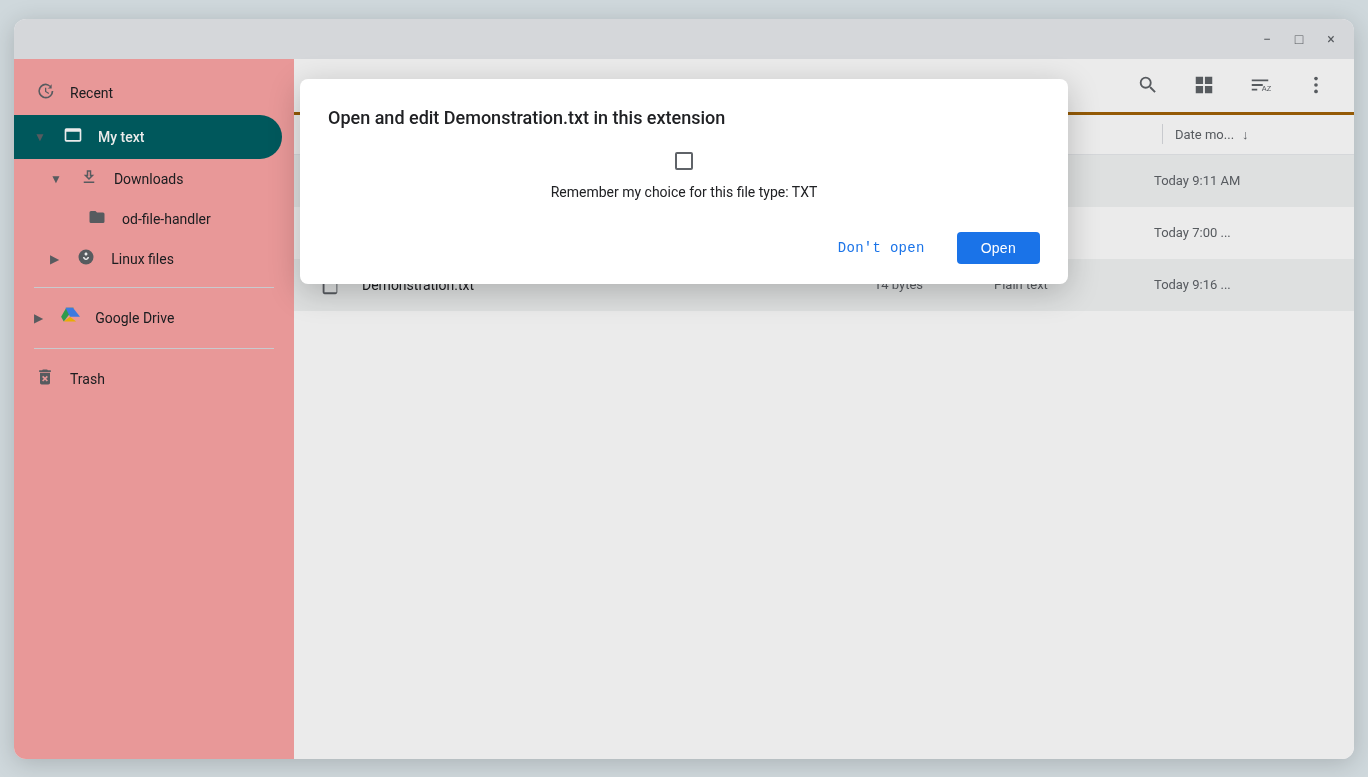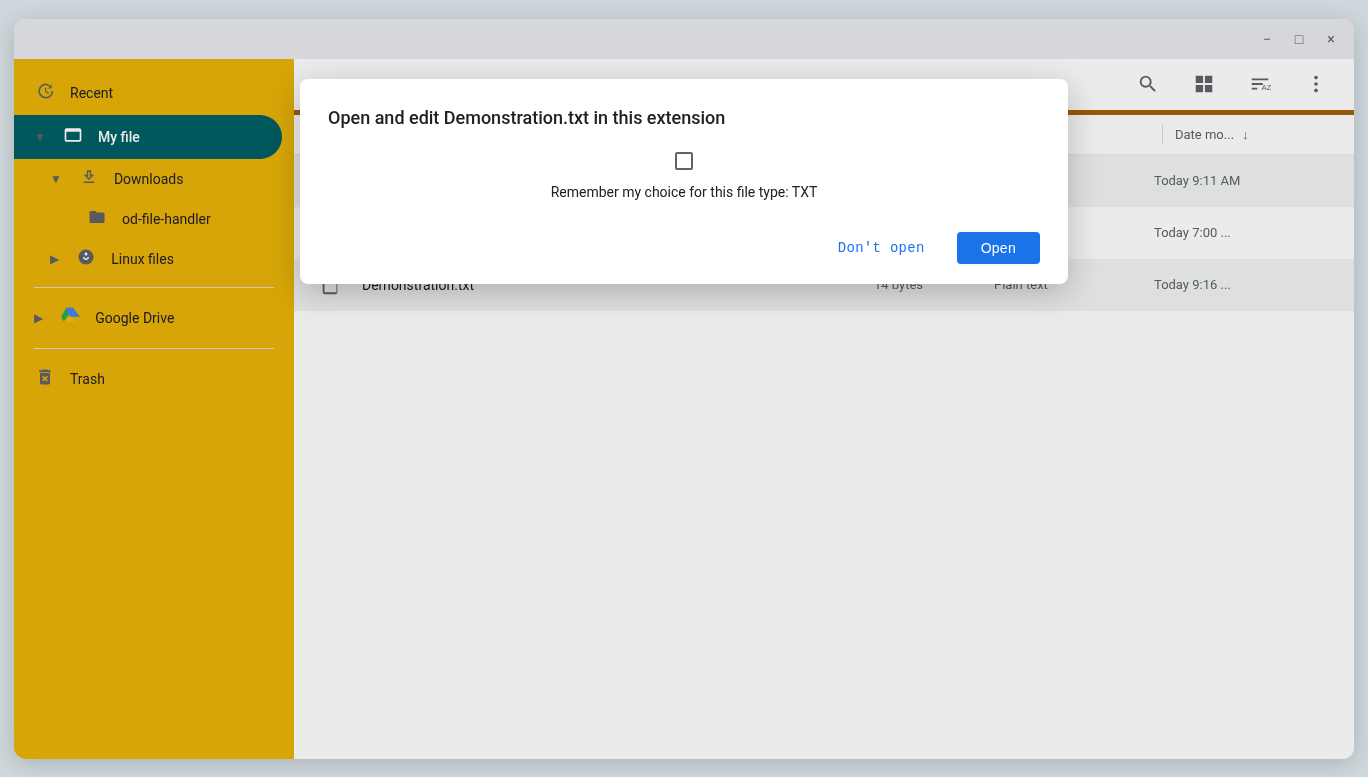--- a/index.html
+++ b/index.html
@@ -51,21 +51,21 @@
     
     .main-area {
       display: flex;
       flex: 1;
       overflow: hidden;
     }
 
     
     .sidebar {
       width: 280px;
-      background: #eab308;
+      background: #fca5a5;
       flex-shrink: 0;
       padding-top: 12px;
       border-right: none;
       overflow-y: auto;
     }
 
     .sidebar-item {
       display: flex;
       align-items: center;
       padding: 10px 20px;
@@ -126,21 +126,21 @@
       flex-direction: column;
       overflow: hidden;
     }
 
     
     .file-toolbar {
       display: flex;
       align-items: center;
       justify-content: flex-end;
       padding: 8px 20px;
-      border-bottom: 5px solid #a16207;
+      border-bottom: 3px solid #a16207;
       gap: 20px;
       height: 56px;
     }
     .toolbar-btn {
       width: 36px;
       height: 36px;
       display: flex;
       align-items: center;
       justify-content: center;
       border-radius: 50%;
@@ -317,21 +317,21 @@
         <span class="sidebar-item-label">Recent</span>
       </div>
 
       <div class="sidebar-item active">
         <span class="expand-arrow">▼</span>
         <span class="sidebar-icon">
           <svg width="20" height="20" viewBox="0 0 24 24" fill="currentColor">
               <path d="M20 4H4a2 2 0 0 0-2 2v12a2 2 0 0 0 2 2h16a2 2 0 0 0 2-2V6a2 2 0 0 0-2-2zm0 14H4V8h16v10z"></path>
             </svg>
         </span>
-        <span class="sidebar-item-label">My file</span>
+        <span class="sidebar-item-label">My text</span>
       </div>
 
       <div class="sidebar-sub-item">
         <span class="expand-arrow">▼</span>
         <span class="sidebar-icon">
           <svg width="18" height="18" viewBox="0 0 24 24" fill="#5f6368">
               <path d="M19 9h-4V3H9v6H5l7 7 7-7zm-8 2V5h2v6h1.17L12 13.17 9.83 11H11zm-6 7h14v2H5v-2z"></path>
             </svg>
         </span>
         <span class="sidebar-item-label">Downloads</span>

